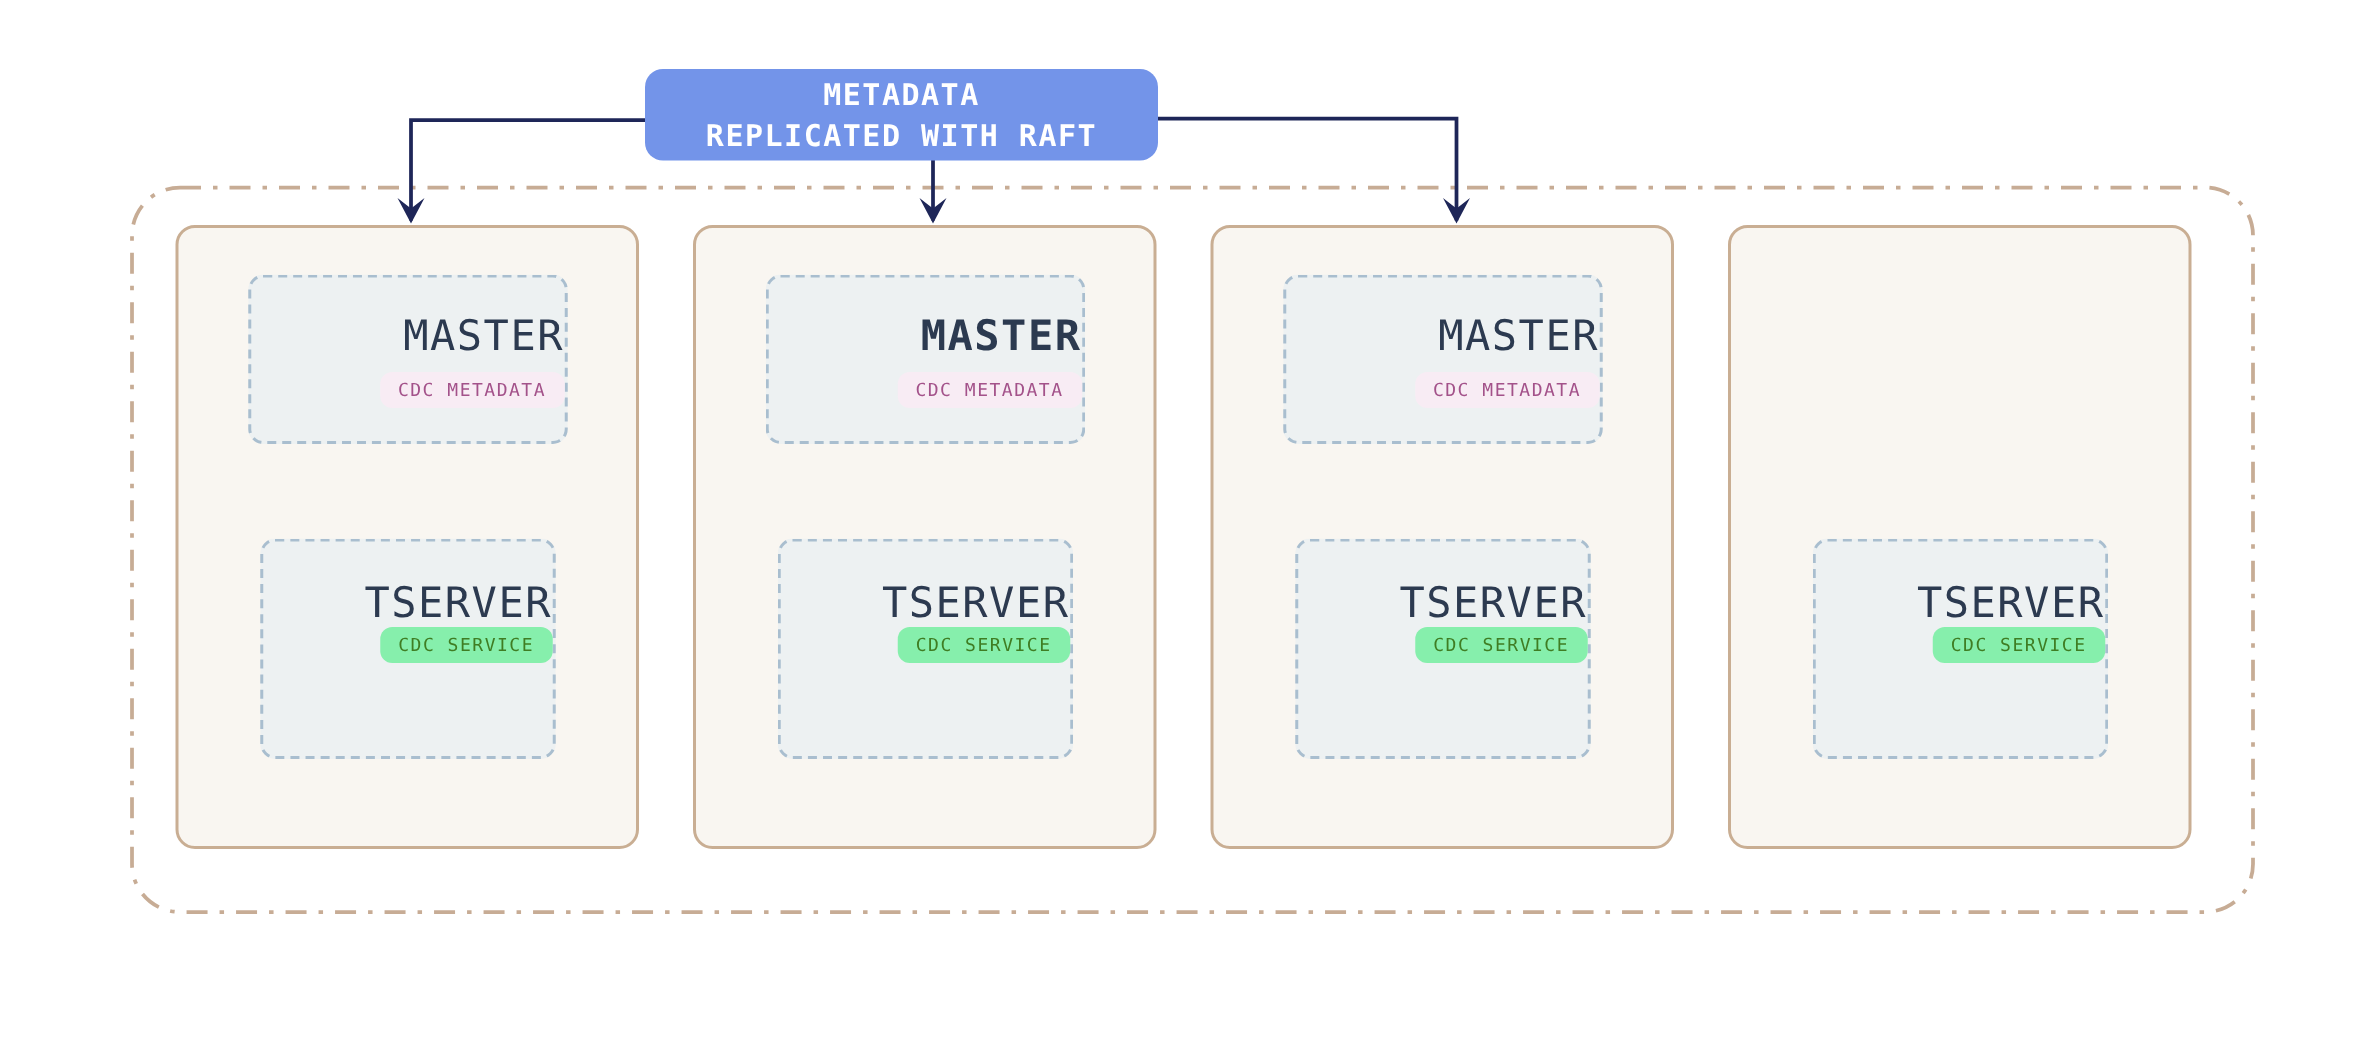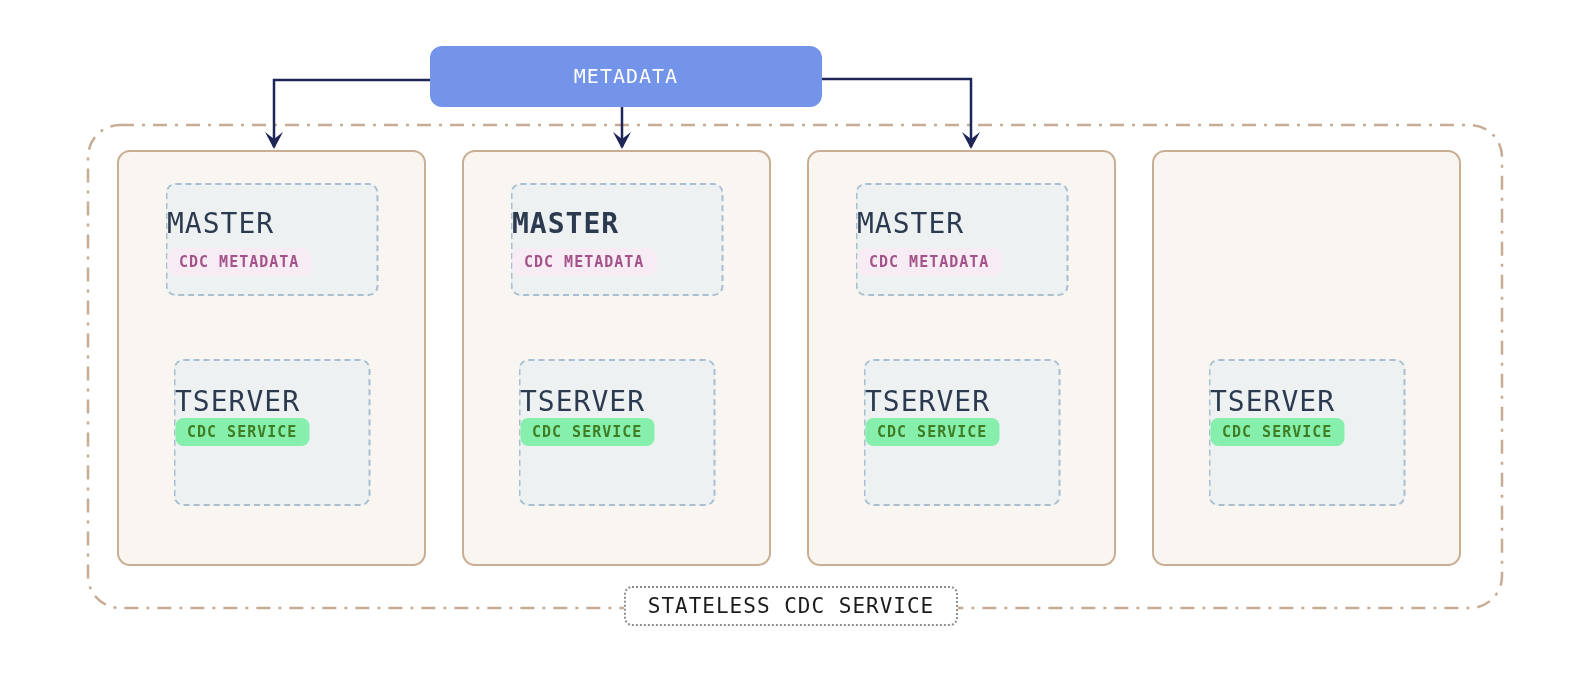--- a/index.html
+++ b/index.html
@@ -20,30 +20,30 @@
     left: 0;
     top: 0;
     width: 1583px;
     height: 694px;
   }
   
   .raft-box {
     position: absolute;
     left: 430px;
     top: 46px;
-    width: 392px;
+    width: 342px;
     height: 61px;
     background: #7394E9;
     border-radius: 12px;
     display: flex;
     flex-direction: column;
     align-items: center;
     justify-content: center;
     color: #ffffff;
-    font-weight: normal;
+    font-weight: bold;
     font-size: 20px;
     line-height: 27px;
     letter-spacing: 1px;
     z-index: 3;
   }
   
   .node {
     position: absolute;
     top: 150px;
     width: 309px;
@@ -61,21 +61,21 @@
   .inner {
     position: absolute;
     left: 50%;
     transform: translateX(-50%);
     background: #EDF1F2;
     border: 2px dashed #A9BECF;
     border-radius: 10px;
     box-sizing: border-box;
     display: flex;
     flex-direction: column;
-    align-items: flex-start;
+    align-items: flex-end;
   }
   .inner.master {
     top: 31px;
     width: 213px;
     height: 113px;
     padding-top: 22px;
     gap: 8px;
   }
   .inner.tserver {
     top: 207px;
@@ -85,22 +85,22 @@
   }
   .box-title {
     font-size: 28px;
     font-weight: 400;
     color: #2C3A50;
     letter-spacing: 1px;
     white-space: nowrap;
   }
   .box-title.bold { font-weight: bold; }
   .badge {
-    font-size: 15px;
-    font-weight: bold;
+    font-size: 12px;
+    font-weight: normal;
     padding: 5px 12px;
     border-radius: 8px;
     white-space: nowrap;
     letter-spacing: 1px;
   }
   .badge.pink {
     color: #A3528A;
     background: #F8ECF4;
   }
   .badge.green {
@@ -142,20 +142,21 @@
 
     <polyline points="622,106 622,147" fill="none" stroke="#1E2658" stroke-width="2.5"></polyline>
     <path d="M 622 149 L 613 132 L 622 139 L 631 132 Z" fill="#1E2658"></path>
 
     <polyline points="772,79 971,79 971,147" fill="none" stroke="#1E2658" stroke-width="2.5"></polyline>
     <path d="M 971 149 L 962 132 L 971 139 L 980 132 Z" fill="#1E2658"></path>
   </svg>
 
   <div class="raft-box">
     <div>METADATA</div>
+    <div>REPLICATED WITH RAFT</div>
   </div>
 
   <div class="node node-1">
     <div class="inner master">
       <div class="box-title">MASTER</div>
       <div class="badge pink">CDC METADATA</div>
     </div>
     <div class="inner tserver">
       <div class="box-title">TSERVER</div>
       <div class="badge green">CDC SERVICE</div>
@@ -184,15 +185,14 @@
     </div>
   </div>
 
   <div class="node node-4">
     <div class="inner tserver">
       <div class="box-title">TSERVER</div>
       <div class="badge green">CDC SERVICE</div>
     </div>
   </div>
 
-  <div class="stateless-label">STATELESS CDC SERVICE</div>
 
 </div>
 
 </body></html>

